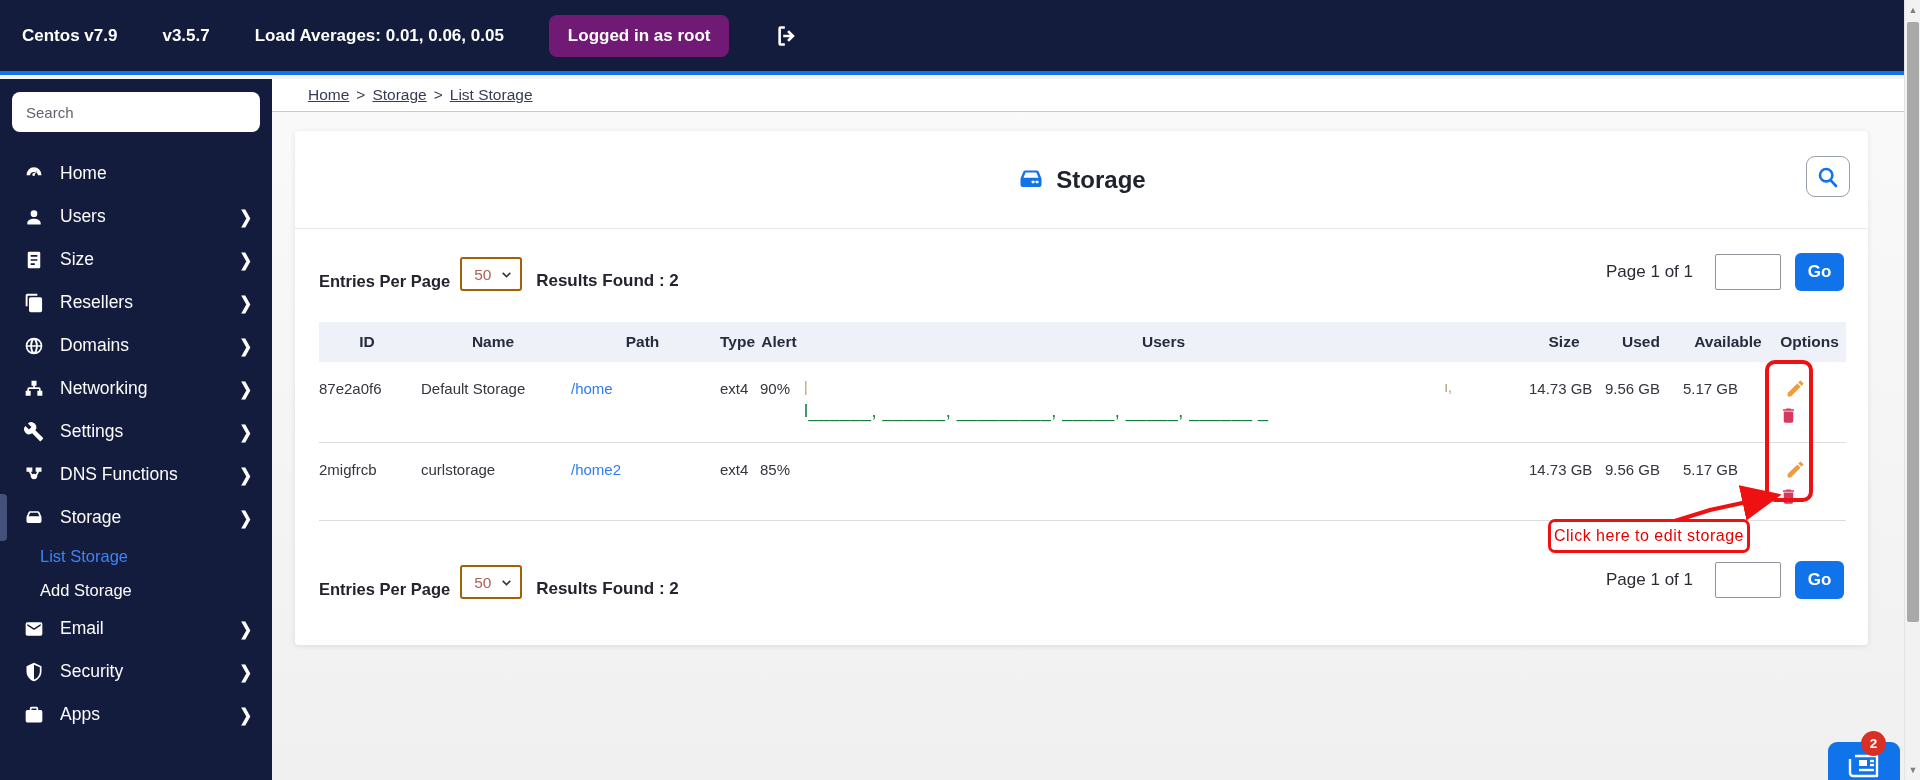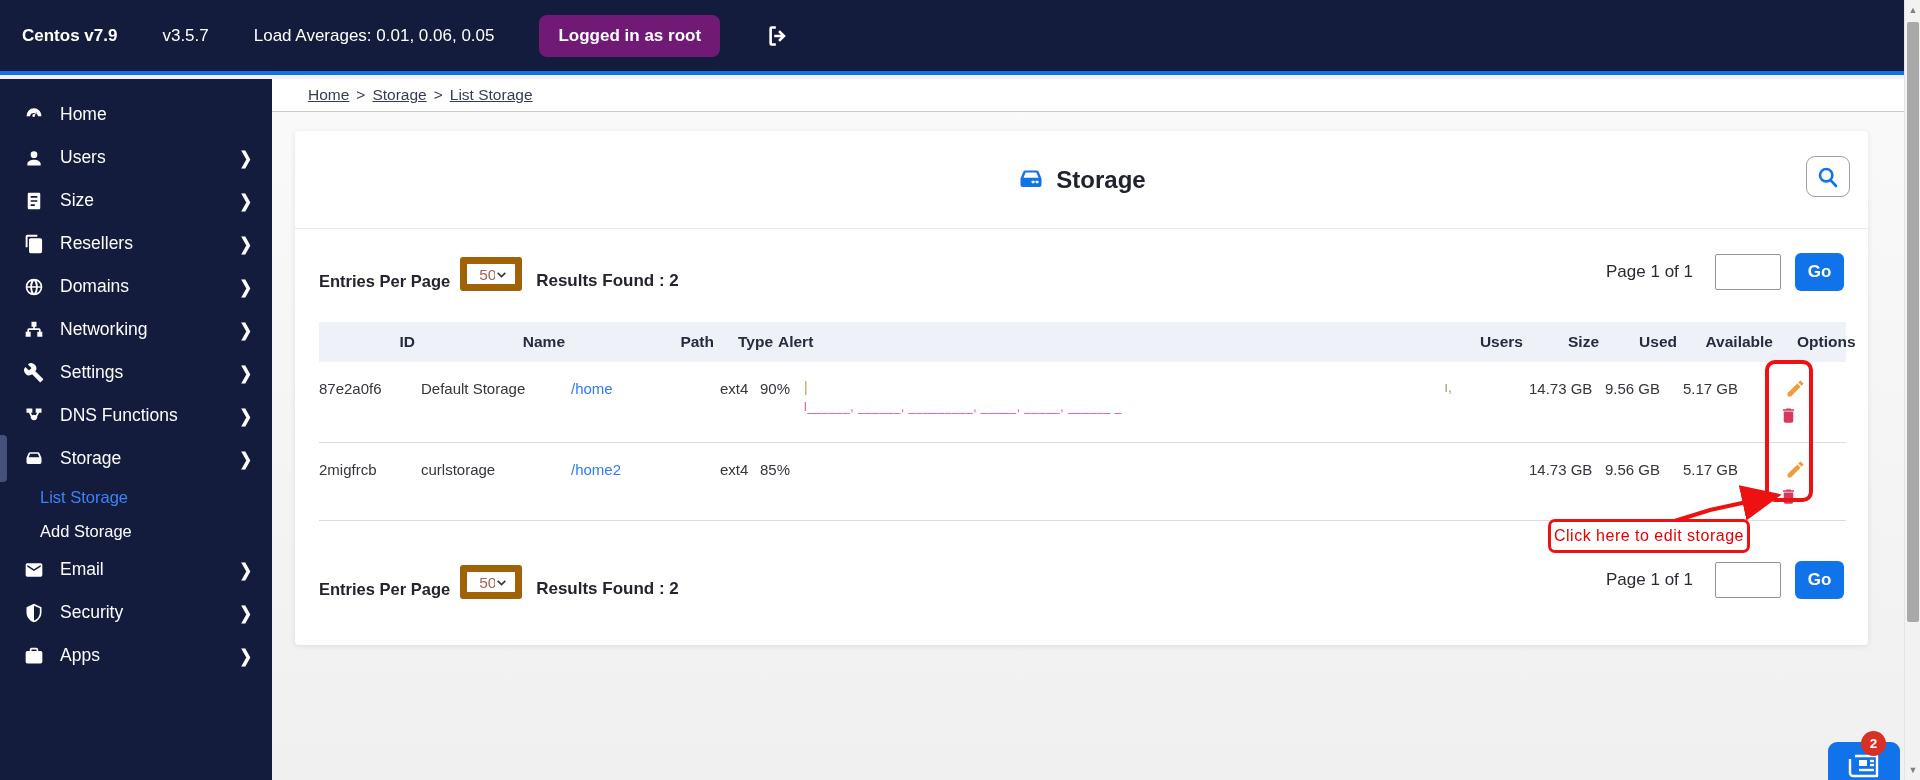--- a/index.html
+++ b/index.html
@@ -12,21 +12,21 @@
   .topbar {
     position:absolute; left:0; top:0; width:1920px; height:75px;
     background:#131c3c; border-bottom:4px solid #1173e9;
     display:flex; align-items:center; justify-content:space-between;
     padding:0 40px 0 22px; z-index:5;
   }
   .brand { display:flex; align-items:center; gap:8px; }
   .brand-text { color:#f2f3f7; font-size:34px; font-weight:600; letter-spacing:.5px; }
   .topbar-right { display:flex; align-items:center; gap:45px; color:#fff; }
   .topbar-right .os { font-weight:700; font-size:17px; }
-  .topbar-right .ver, .topbar-right .load { font-weight:400; font-size:17px; }
+  .topbar-right .ver, .topbar-right .load { font-weight:700; font-size:17px; }
   .login-btn {
     background:#701a75; color:#fff; border:none; border-radius:8px;
     font-family:inherit; font-size:17px; font-weight:700; padding:11px 19px; cursor:pointer;
   }
   .logout { width:28px; height:28px; display:flex; align-items:center; cursor:pointer; }
   
   .sidebar {
     position:absolute; left:0; top:79px; width:272px; height:701px;
     background:#131c3c; z-index:4; overflow:hidden;
   }
@@ -75,21 +75,21 @@
     position:absolute; right:18px; top:25px; width:44px; height:41px;
     background:#fff; border:1px solid #9aa0a8; border-radius:9px;
     display:flex; align-items:center; justify-content:center; cursor:pointer;
   }
   .controls { position:absolute; left:24px; right:24px; height:48px; display:flex; align-items:flex-end; }
   .controls.top { top:112px; }
   .controls.bottom { top:420px; }
   .ctl-label { font-size:16.5px; font-weight:600; color:#23242e; }
   .select-box {
     position:relative; margin:0 14px 0 10px; width:62px; height:34px;
-    border:7px solid #a16207; border-radius:3px; display:flex; align-items:center;
+    border:2px solid #a16207; border-radius:3px; display:flex; align-items:center;
   }
   .select-box select {
     appearance:none; -webkit-appearance:none; border:none; background:transparent;
     width:100%; font-family:inherit; font-size:15.5px; color:#a8625a; padding:0 20px 0 12px; outline:none; cursor:pointer;
   }
   .select-box .sel-chev { position:absolute; right:7px; pointer-events:none; display:flex; }
   .results { font-size:17px; font-weight:600; color:#23242e; }
   .pager { margin-left:auto; display:flex; align-items:center; gap:14px; }
   .pager .page-label { font-size:17px; color:#2a2b33; font-weight:400; margin-right:8px; }
   .pager input {
@@ -97,35 +97,35 @@
     font-family:inherit; font-size:15px; padding:0 8px; outline:none;
   }
   .go-btn {
     width:49px; height:38px; background:#1173e9; border:none; border-radius:6px;
     color:#fff; font-family:inherit; font-size:17px; font-weight:700; cursor:pointer;
   }
   
   .tbl-wrap { position:absolute; left:24px; right:24px; top:191px; }
   table { width:100%; border-collapse:collapse; table-layout:fixed; }
   thead th {
-    background:#eef1f7; height:40px; text-align:right; font-size:15.5px;
-    font-weight:700; color:#262c3f; padding:0 6px 0 18px; white-space:nowrap;
+    background:#eef1f7; height:40px; text-align:center; font-size:15.5px;
+    font-weight:700; color:#262c3f; padding:0 6px 0 0; white-space:nowrap;
   }
   tbody td {
     vertical-align:top; padding:15px 6px 0 0; font-size:15px; color:#34353d;
     border-bottom:1px solid #dcdcdf; line-height:1.55;
   }
   tbody tr.r1 td { height:80px; }
   tbody tr.r2 td { height:78px; }
   td a.path-link { color:#2e7cf0; text-decoration:none; font-weight:500; }
   .ghost-wrap { width:648px; }
   .ghost-l1 { display:flex; justify-content:space-between; height:21px; }
   .ghost-bar { color:#c79a5e; font-size:14px; }
   .ghost-end { color:#a9957d; font-size:14px; }
-  .ghost-l2 { color:#ec4899; font-size:12px; letter-spacing:.5px; white-space:nowrap; overflow:hidden; }
+  .ghost-l2 { color:#15803d; font-size:18px; letter-spacing:.5px; white-space:nowrap; overflow:hidden; }
   .opt-btn { display:inline-flex; background:none; border:none; cursor:pointer; padding:0; }
   .opt-btn.edit { margin:1px 16px 0 6px; }
   
   .anno-rect {
     position:absolute; left:1765px; top:360px; width:48px; height:142px;
     border:4px solid #ee1111; border-radius:10px; z-index:6; pointer-events:none;
   }
   .anno-label {
     position:absolute; left:1548px; top:519px; width:202px; height:34px;
     border:3px solid #ee1111; border-radius:7px; background:#fff; z-index:6;
@@ -166,20 +166,21 @@
     <span class="logout">
       <svg width="26" height="26" viewBox="0 0 24 24" fill="#fff">
         <path d="M10 3H6a2 2 0 0 0-2 2v14a2 2 0 0 0 2 2h4v-2.4H6.4V5.4H10V3z"></path>
         <path d="M13.8 6.6l-1.7 1.7 2.5 2.5H8.5v2.4h6.1l-2.5 2.5 1.7 1.7L19.2 12l-5.4-5.4z"></path>
       </svg>
     </span>
   </div>
 </header>
 
 <nav class="sidebar">
+  <input class="side-search" type="text" placeholder="Search" style="">
   <div class="menu" id="menu">
       <div class="menu-item">
         <span class="mi-icon">
           <svg width="20" height="20" viewBox="0 0 24 24" fill="#fff">
             <path d="M12 4a9 9 0 0 0-9 9.5h4.2a4.9 4.9 0 0 1 9.6 0H21A9 9 0 0 0 12 4zm0 7.2 3.6-3.2-2.5 4.3a1.6 1.6 0 1 1-1.1-1.1z"></path>
           </svg>
         </span>
         <span>Home</span>
       </div>
       <div class="menu-item">

